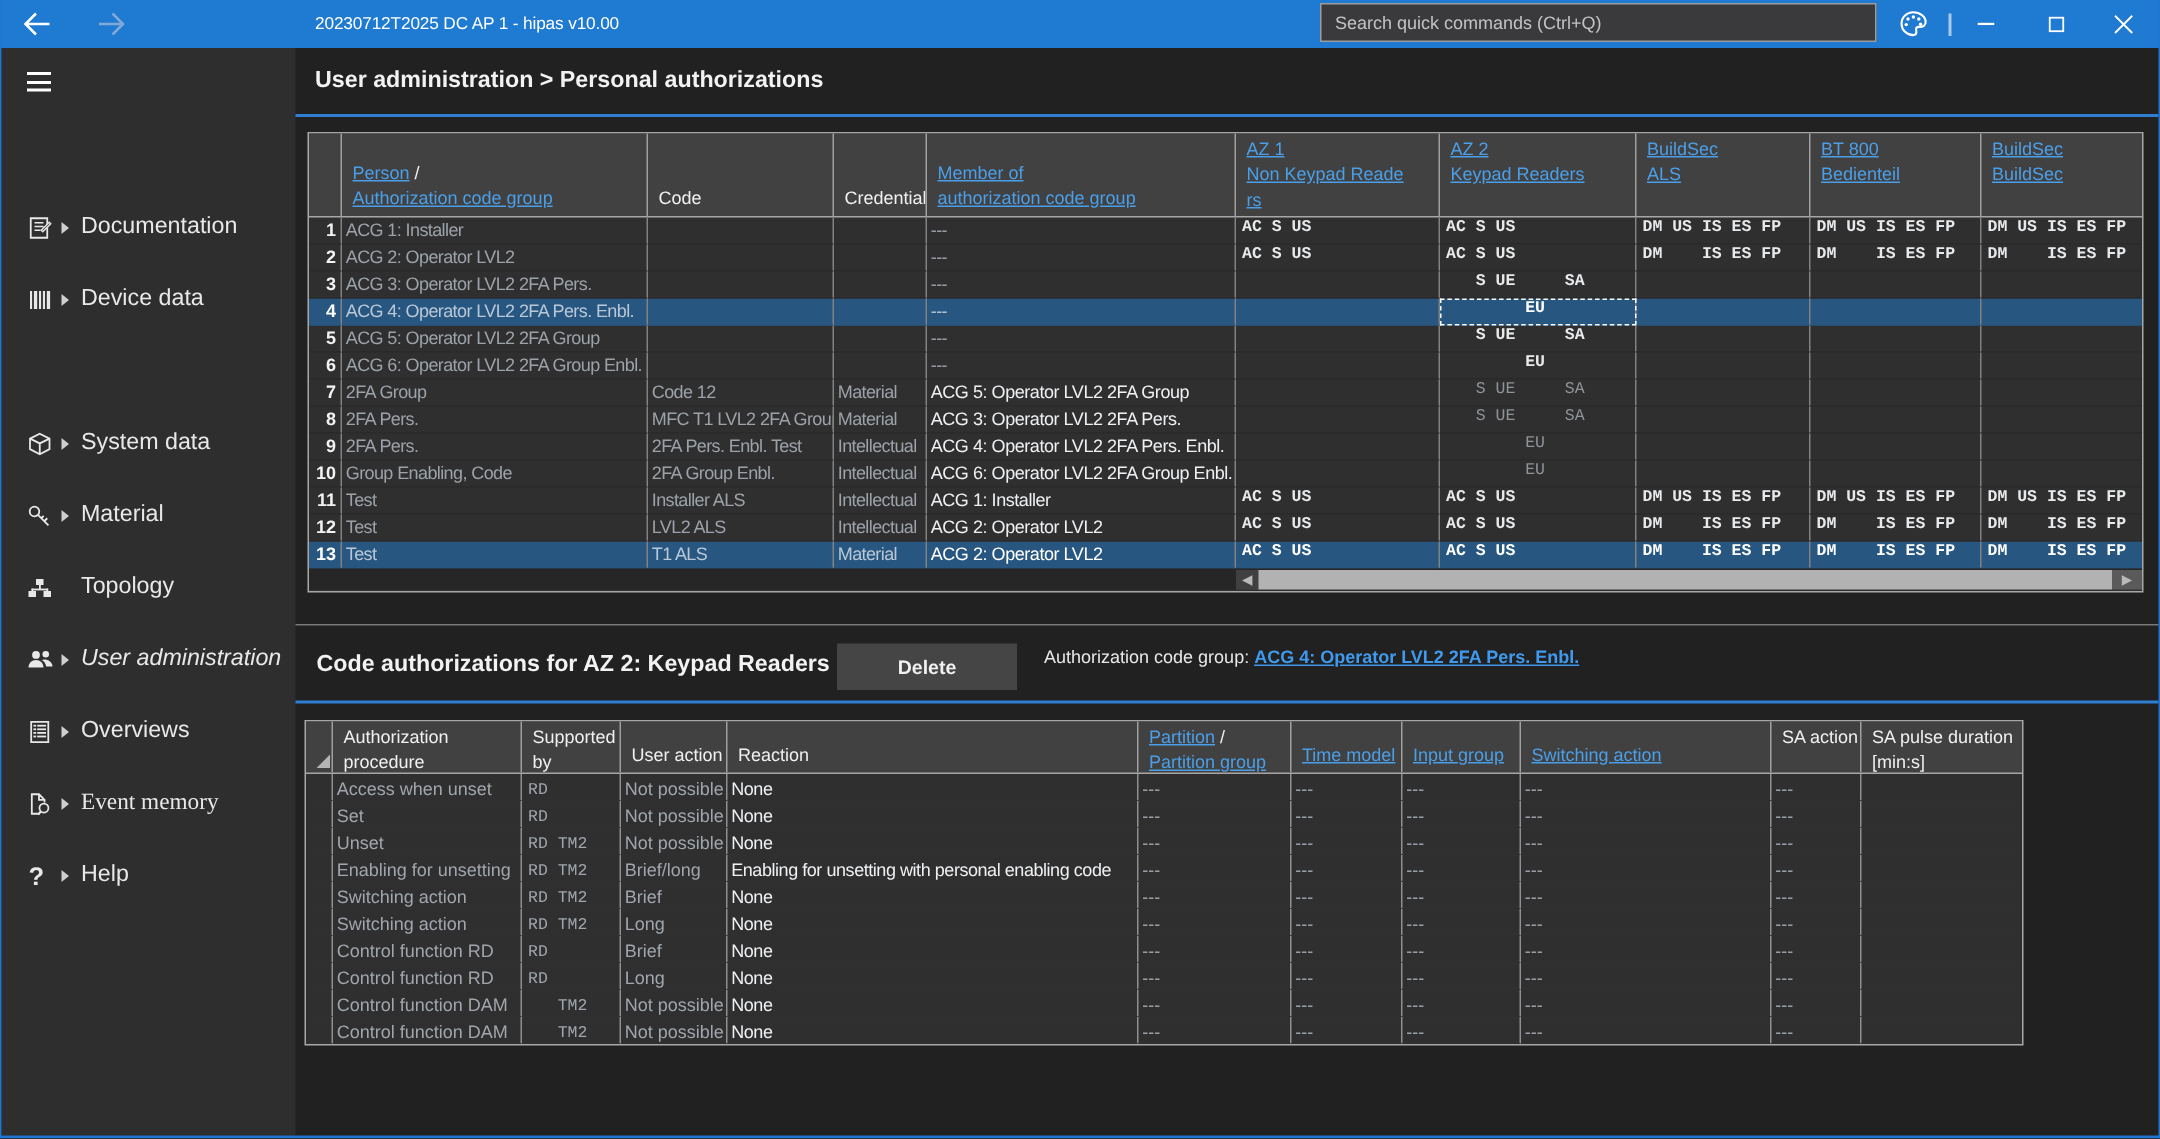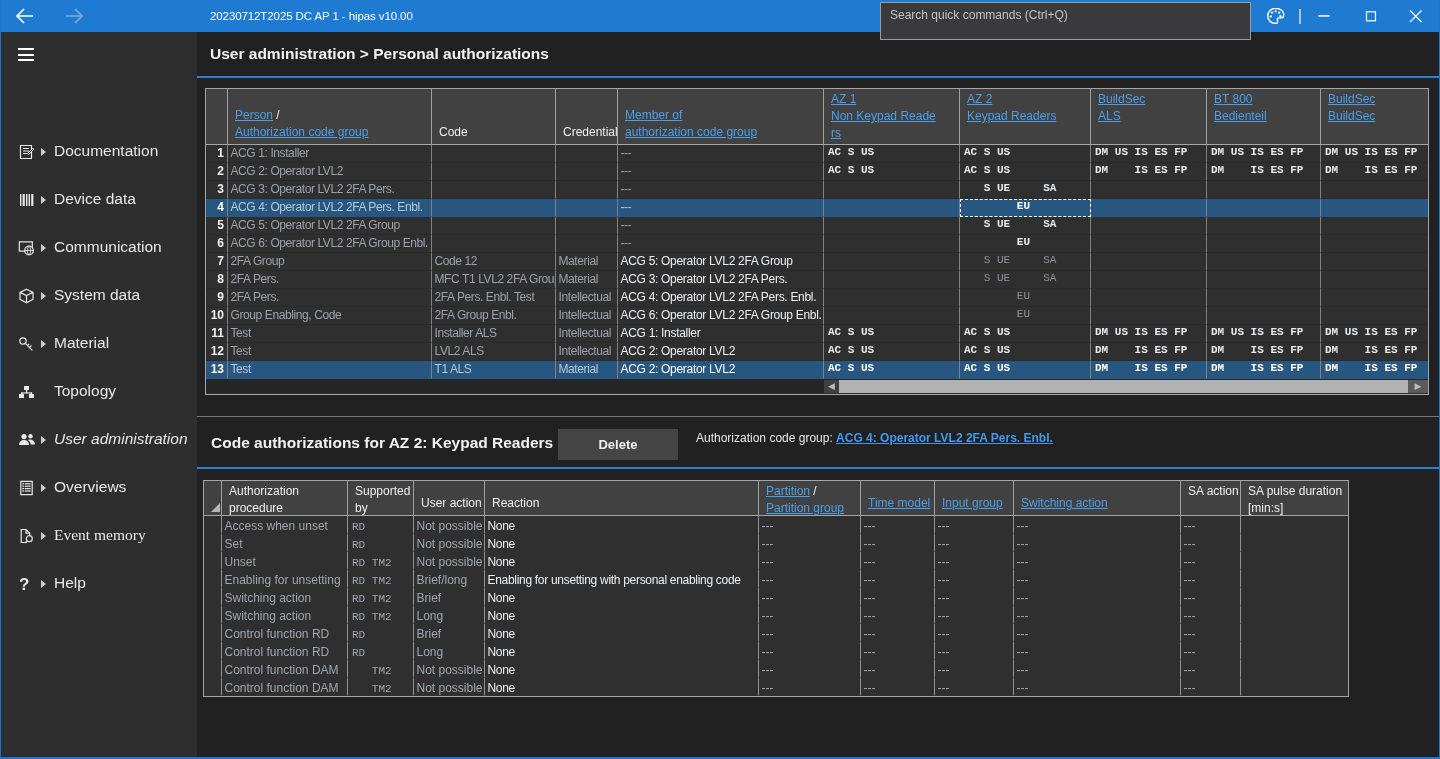--- a/index.html
+++ b/index.html
@@ -1,20 +1,20 @@
 <!DOCTYPE html>
 <html><head><meta charset="utf-8"><style>
 *{margin:0;padding:0;box-sizing:border-box;}
 html,body{width:1440px;height:759px;overflow:hidden;}
 body{font-family:"Liberation Sans",sans-serif;background:#212121;position:relative;}
 #frame{position:absolute;left:0;top:0;width:1440px;height:759px;border-left:1px solid #2076cf;border-right:1px solid #2076cf;border-bottom:2px solid #2076cf;pointer-events:none;z-index:50;}
 
 #titlebar{position:absolute;left:0;top:0;width:1440px;height:32px;background:#1f7ad2;}
 #tb-title{position:absolute;left:210px;top:0;height:32px;line-height:32px;color:#fff;font-size:11.5px;letter-spacing:-0.1px;}
-#searchbox{position:absolute;left:880px;top:2px;width:371px;height:38px;background:#3a3a3c;border:1px solid #9c9c9c;color:#c3c3c3;font-size:12px;line-height:24px;padding-left:9px;}
+#searchbox{position:absolute;left:880px;top:2px;width:371px;height:26px;background:#3a3a3c;border:1px solid #9c9c9c;color:#c3c3c3;font-size:12px;line-height:24px;padding-left:9px;}
 .tbico{position:absolute;top:0;height:32px;display:flex;align-items:center;justify-content:center;}
 
 #sidebar{position:absolute;left:1px;top:32px;width:196px;height:725px;background:#2e2e2e;}
 .mi{position:absolute;left:0;width:196px;height:34px;}
 .mi svg{position:absolute;left:17px;top:50%;margin-top:-8px;}
 .mi .arr{position:absolute;left:40px;top:50%;margin-top:-4px;width:0;height:0;border-left:5px solid #cfcfcf;border-top:4px solid transparent;border-bottom:4px solid transparent;}
 .mi .lbl{position:absolute;left:53px;top:50%;margin-top:-10px;font-size:15.5px;color:#e8e8e8;line-height:18px;white-space:nowrap;}
 #hamb{position:absolute;left:17px;top:16px;width:16px;height:13px;}
 #hamb div{height:2px;background:#fff;margin-bottom:3.5px;}
 
@@ -111,29 +111,20 @@
           <rect x="2" y="2" width="1.4" height="12"></rect>
           <rect x="4.6" y="2" width="2.2" height="12"></rect>
           <rect x="8" y="2" width="1.4" height="12"></rect>
           <rect x="10.6" y="2" width="1.4" height="12"></rect>
           <rect x="13.2" y="2" width="2.2" height="12"></rect>
         </g>
       </svg>
       <div class="arr"></div>
       <div class="lbl">Device data</div>
     </div>
-<div class="mi" style="top:199px;">
-      <svg width="17" height="16" viewBox="0 0 17 16">
-        <path d="M1.3 1.8h13v9.4h-13z" stroke="#e8e8e8" fill="none" stroke-width="1.2"></path>
-        <circle cx="11" cy="10.5" r="4.3" fill="#2e2e2e" stroke="#e8e8e8" stroke-width="1.2"></circle>
-        <path d="M11 6.2c-2.2 1.2-2.2 7.4 0 8.6M11 6.2c2.2 1.2 2.2 7.4 0 8.6M6.8 10.5h8.4" stroke="#e8e8e8" stroke-width="0.9" fill="none"></path>
-      </svg>
-      <div class="arr"></div>
-      <div class="lbl">Communication</div>
-    </div>
 <div class="mi" style="top:247px;">
       <svg width="17" height="16" viewBox="0 0 17 16">
         <path d="M8.5 1.2L15 4.4v7L8.5 14.8L2 11.4v-7z M2 4.4l6.5 3.2L15 4.4 M8.5 7.6v7.2" stroke="#e8e8e8" fill="none" stroke-width="1.2"></path>
       </svg>
       <div class="arr"></div>
       <div class="lbl">System data</div>
     </div>
 <div class="mi" style="top:295px;">
       <svg width="17" height="16" viewBox="0 0 17 16">
         <circle cx="5" cy="5" r="3.2" stroke="#e8e8e8" fill="none" stroke-width="1.2"></circle>

